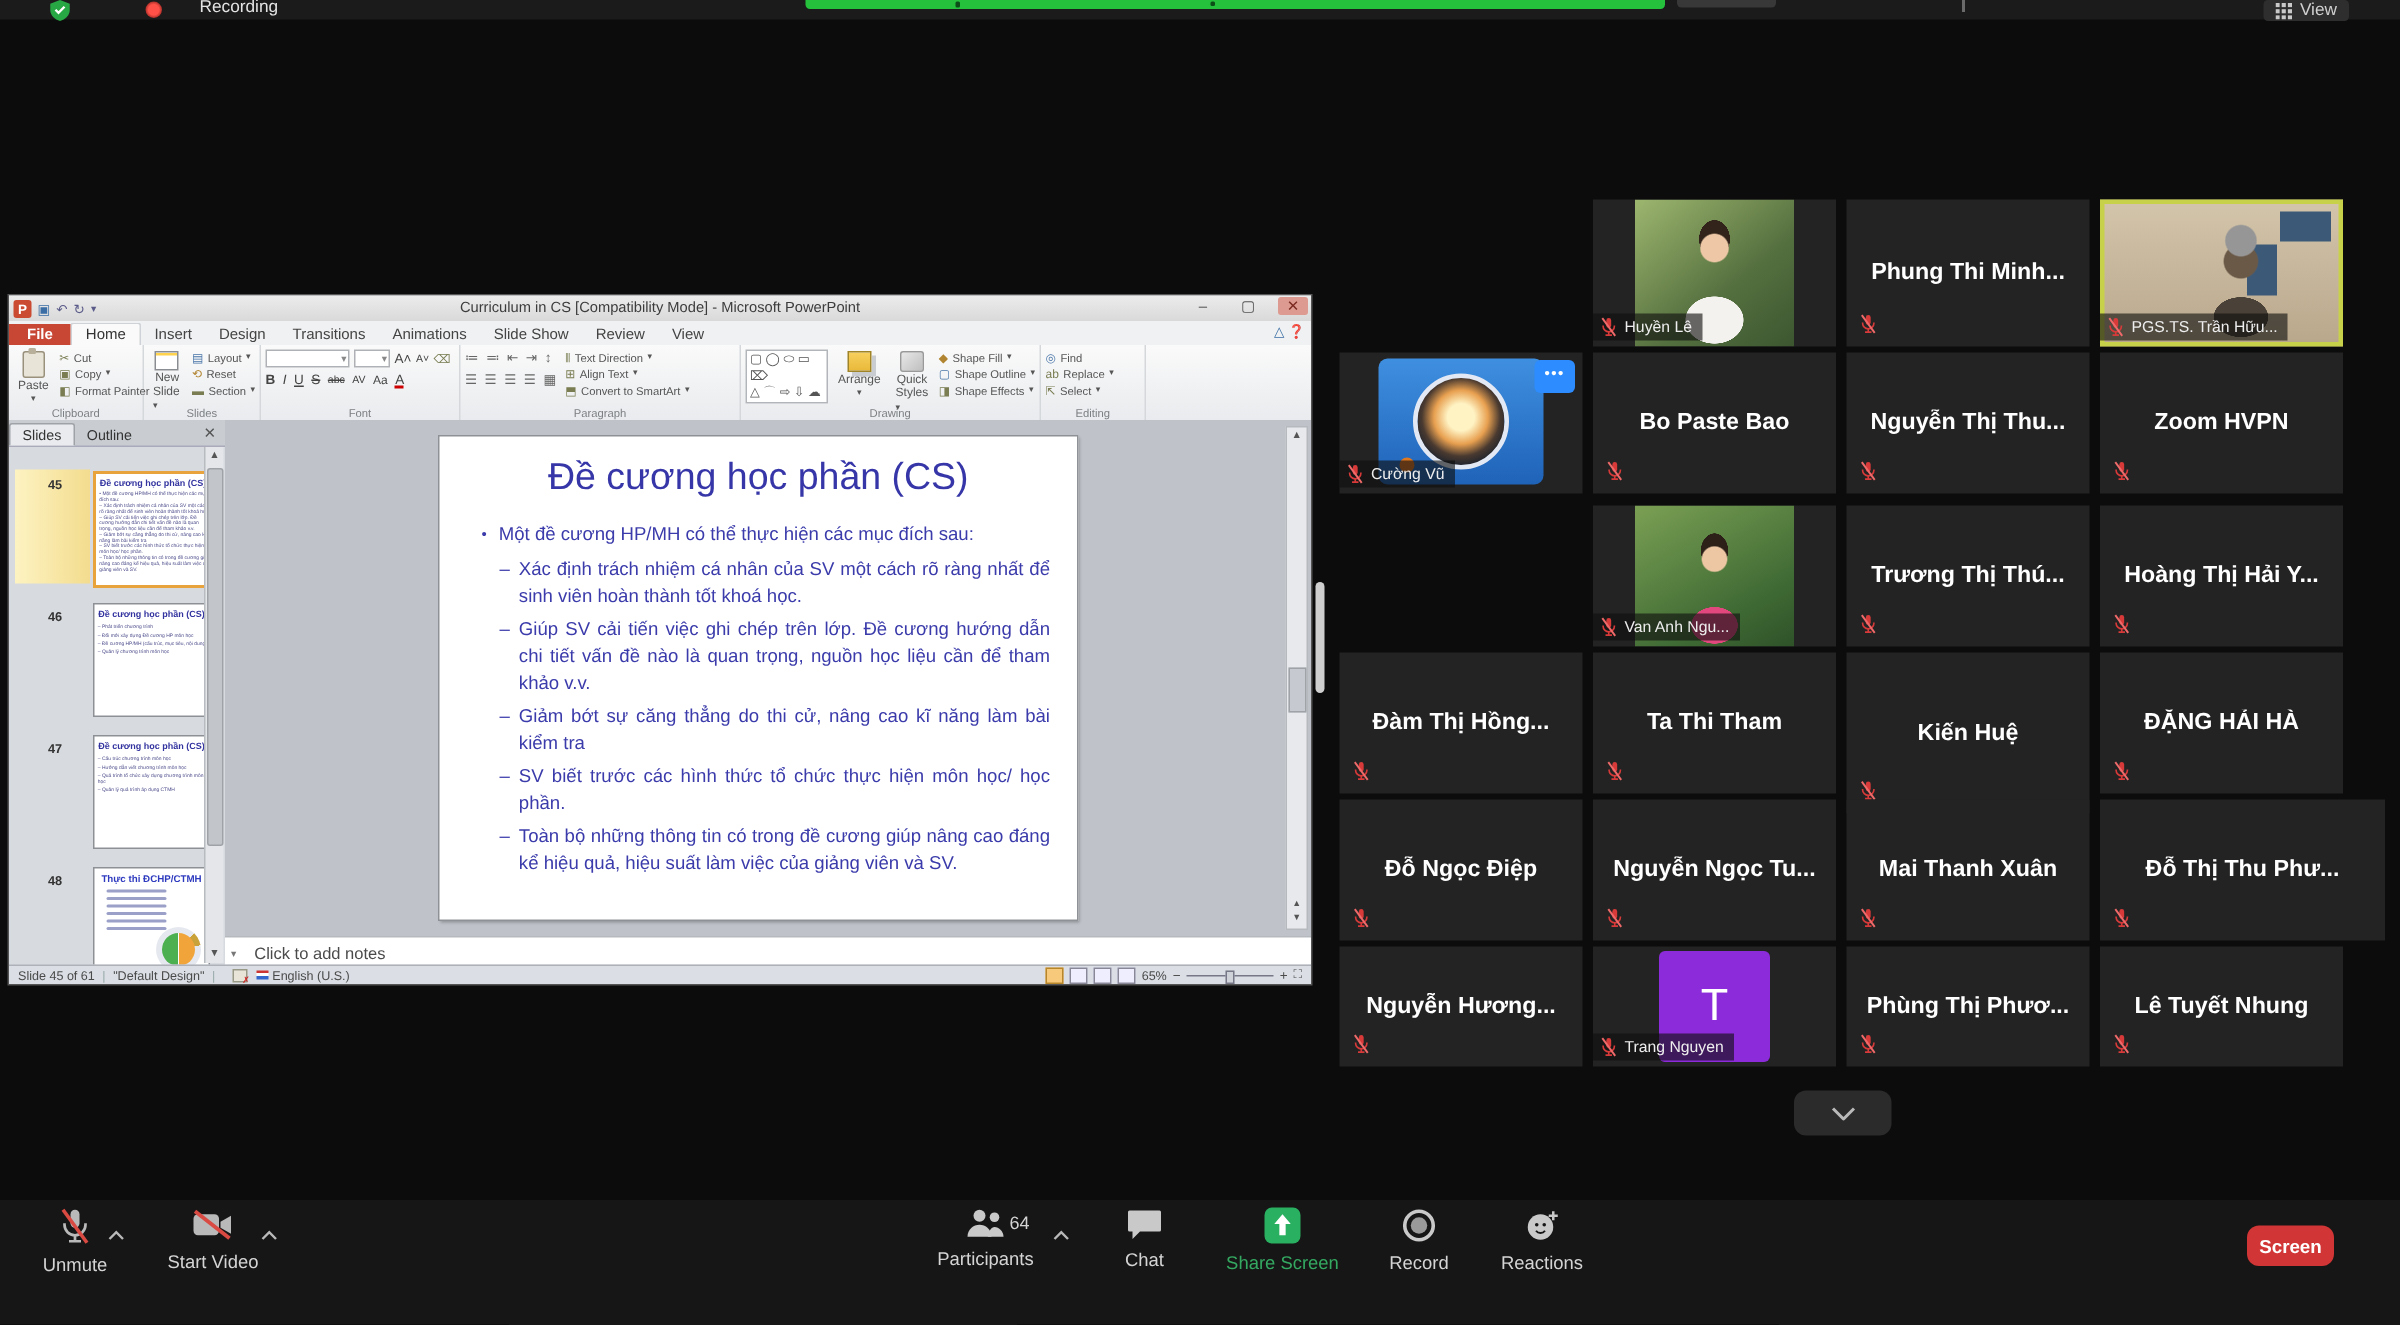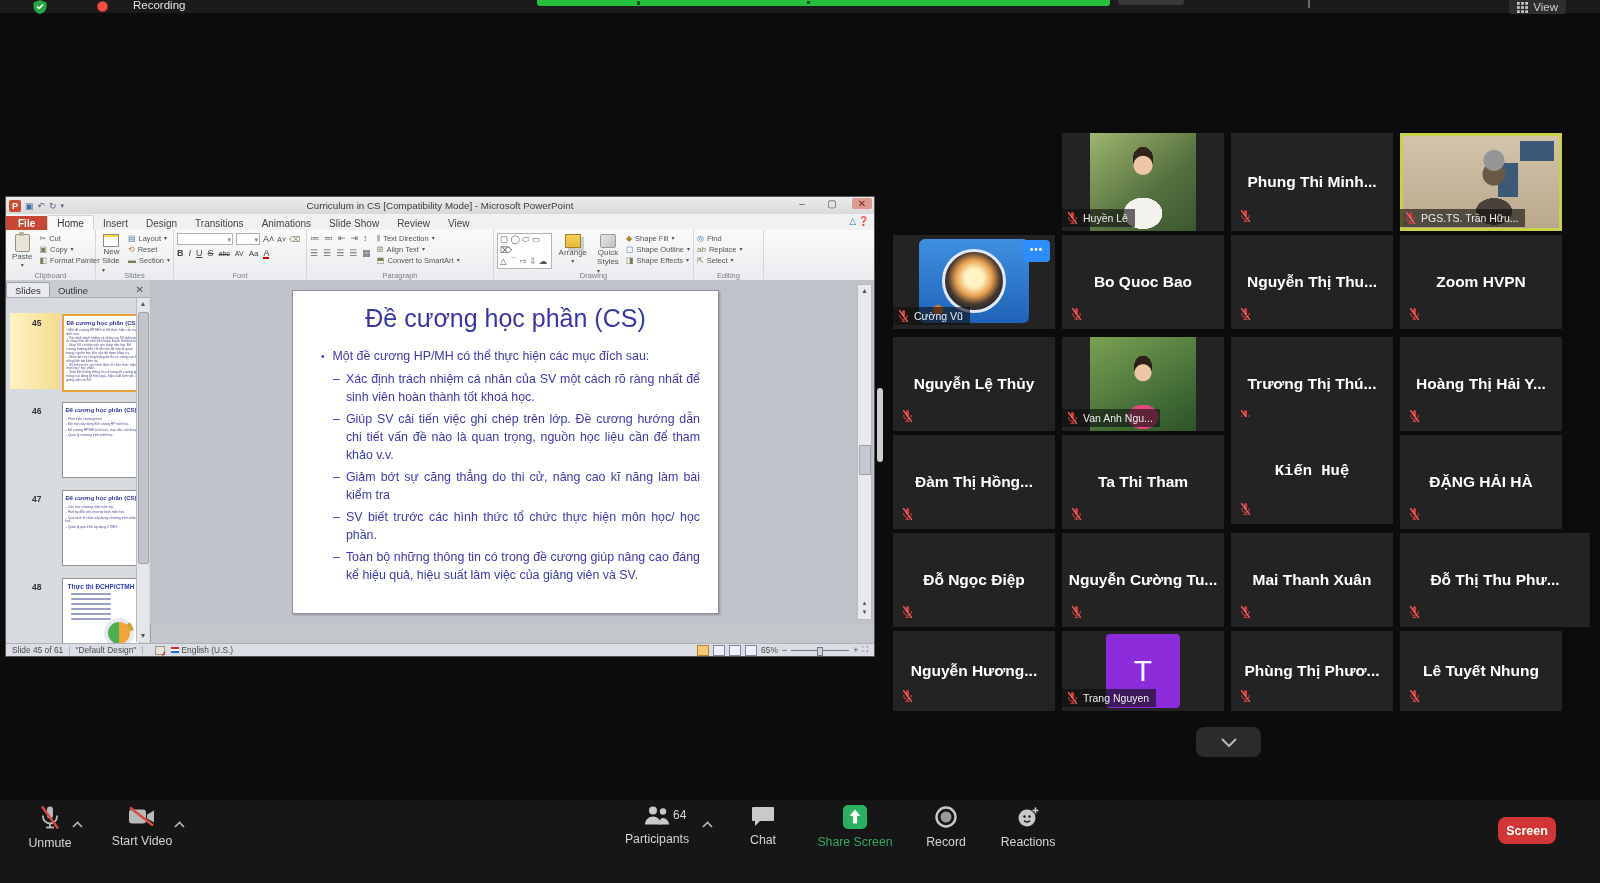--- a/index.html
+++ b/index.html
@@ -476,20 +476,24 @@
           </div>
         </div>
     </div>
     <div id="vscroll">
       <span class="up">▲</span>
       <span class="vthumb"></span>
       <span class="dbl">▲<br>▼</span>
     </div>
   </div>
 
+  <div id="notes">
+    <span id="notes-split">▾</span>
+    <span id="notes-text">Click to add notes</span>
+  </div>
 
   <div id="statusbar">
     <span style="padding-left:6px">Slide 45 of 61</span>
     <span class="sep">|</span>
     <span>"Default Design"</span>
     <span class="sep">|</span>
     <span class="proof-ic"></span>
     <span class="flag-ic"></span>
     <span>English (U.S.)</span>
     <div id="status-right">
@@ -558,51 +562,41 @@
           <path d="M5 11v1a7 7 0 0 0 14 0v-1" stroke="#d83a3a" stroke-width="2" fill="none"></path>
           <line x1="12" y1="19" x2="12" y2="23" stroke="#d83a3a" stroke-width="2"></line>
           <line x1="8" y1="23" x2="16" y2="23" stroke="#d83a3a" stroke-width="2"></line>
           <line x1="4" y1="2" x2="20" y2="24" stroke="#ef6a6a" stroke-width="2.4"></line>
         </svg>
         <span>Cường Vũ</span>
       </div>
       <div class="menu-btn">•••</div>
     </div>
     <div class="tile" style="left: 169px; top: 102px; height: 94px;">
-      <div class="tname">Bo Quoc Bao</div>
+      <div class="tname">Bo Paste Bao</div>
       <div class="tmic-wrap"><svg viewBox="0 0 24 26" width="13" height="14">
           <rect x="9" y="2" width="6" height="12" rx="3" fill="#d83a3a"></rect>
           <path d="M5 11v1a7 7 0 0 0 14 0v-1" stroke="#d83a3a" stroke-width="2" fill="none"></path>
           <line x1="12" y1="19" x2="12" y2="23" stroke="#d83a3a" stroke-width="2"></line>
           <line x1="8" y1="23" x2="16" y2="23" stroke="#d83a3a" stroke-width="2"></line>
           <line x1="4" y1="2" x2="20" y2="24" stroke="#ef6a6a" stroke-width="2.4"></line>
         </svg></div>
     </div>
     <div class="tile" style="left: 338px; top: 102px; height: 94px;">
       <div class="tname">Nguyễn Thị Thu...</div>
       <div class="tmic-wrap"><svg viewBox="0 0 24 26" width="13" height="14">
           <rect x="9" y="2" width="6" height="12" rx="3" fill="#d83a3a"></rect>
           <path d="M5 11v1a7 7 0 0 0 14 0v-1" stroke="#d83a3a" stroke-width="2" fill="none"></path>
           <line x1="12" y1="19" x2="12" y2="23" stroke="#d83a3a" stroke-width="2"></line>
           <line x1="8" y1="23" x2="16" y2="23" stroke="#d83a3a" stroke-width="2"></line>
           <line x1="4" y1="2" x2="20" y2="24" stroke="#ef6a6a" stroke-width="2.4"></line>
         </svg></div>
     </div>
     <div class="tile" style="left: 507px; top: 102px; height: 94px;">
       <div class="tname">Zoom HVPN</div>
-      <div class="tmic-wrap"><svg viewBox="0 0 24 26" width="13" height="14">
-          <rect x="9" y="2" width="6" height="12" rx="3" fill="#d83a3a"></rect>
-          <path d="M5 11v1a7 7 0 0 0 14 0v-1" stroke="#d83a3a" stroke-width="2" fill="none"></path>
-          <line x1="12" y1="19" x2="12" y2="23" stroke="#d83a3a" stroke-width="2"></line>
-          <line x1="8" y1="23" x2="16" y2="23" stroke="#d83a3a" stroke-width="2"></line>
-          <line x1="4" y1="2" x2="20" y2="24" stroke="#ef6a6a" stroke-width="2.4"></line>
-        </svg></div>
-    </div>
-    <div class="tile" style="left: 0px; top: 204px; height: 94px;">
-      <div class="tname">Nguyễn Lệ Thủy</div>
       <div class="tmic-wrap"><svg viewBox="0 0 24 26" width="13" height="14">
           <rect x="9" y="2" width="6" height="12" rx="3" fill="#d83a3a"></rect>
           <path d="M5 11v1a7 7 0 0 0 14 0v-1" stroke="#d83a3a" stroke-width="2" fill="none"></path>
           <line x1="12" y1="19" x2="12" y2="23" stroke="#d83a3a" stroke-width="2"></line>
           <line x1="8" y1="23" x2="16" y2="23" stroke="#d83a3a" stroke-width="2"></line>
           <line x1="4" y1="2" x2="20" y2="24" stroke="#ef6a6a" stroke-width="2.4"></line>
         </svg></div>
     </div>
     <div class="tile" style="left: 169px; top: 204px; height: 94px;">
       <div class="pwrap bg-pink-portrait"></div>
@@ -650,21 +644,21 @@
     <div class="tile" style="left: 169px; top: 302px; height: 94px;">
       <div class="tname">Ta Thi Tham</div>
       <div class="tmic-wrap"><svg viewBox="0 0 24 26" width="13" height="14">
           <rect x="9" y="2" width="6" height="12" rx="3" fill="#d83a3a"></rect>
           <path d="M5 11v1a7 7 0 0 0 14 0v-1" stroke="#d83a3a" stroke-width="2" fill="none"></path>
           <line x1="12" y1="19" x2="12" y2="23" stroke="#d83a3a" stroke-width="2"></line>
           <line x1="8" y1="23" x2="16" y2="23" stroke="#d83a3a" stroke-width="2"></line>
           <line x1="4" y1="2" x2="20" y2="24" stroke="#ef6a6a" stroke-width="2.4"></line>
         </svg></div>
     </div>
-    <div class="tile" style="left: 338px; top: 284px; height: 107px; font-family: Liberation Mono, monospace;">
+    <div class="tile" style="left: 338px; top: 302px; height: 107px;">
       <div class="tname">Kiến Huệ</div>
       <div class="tmic-wrap"><svg viewBox="0 0 24 26" width="13" height="14">
           <rect x="9" y="2" width="6" height="12" rx="3" fill="#d83a3a"></rect>
           <path d="M5 11v1a7 7 0 0 0 14 0v-1" stroke="#d83a3a" stroke-width="2" fill="none"></path>
           <line x1="12" y1="19" x2="12" y2="23" stroke="#d83a3a" stroke-width="2"></line>
           <line x1="8" y1="23" x2="16" y2="23" stroke="#d83a3a" stroke-width="2"></line>
           <line x1="4" y1="2" x2="20" y2="24" stroke="#ef6a6a" stroke-width="2.4"></line>
         </svg></div>
     </div>
     <div class="tile" style="left: 507px; top: 302px; height: 94px;">
@@ -681,21 +675,21 @@
       <div class="tname">Đỗ Ngọc Điệp</div>
       <div class="tmic-wrap"><svg viewBox="0 0 24 26" width="13" height="14">
           <rect x="9" y="2" width="6" height="12" rx="3" fill="#d83a3a"></rect>
           <path d="M5 11v1a7 7 0 0 0 14 0v-1" stroke="#d83a3a" stroke-width="2" fill="none"></path>
           <line x1="12" y1="19" x2="12" y2="23" stroke="#d83a3a" stroke-width="2"></line>
           <line x1="8" y1="23" x2="16" y2="23" stroke="#d83a3a" stroke-width="2"></line>
           <line x1="4" y1="2" x2="20" y2="24" stroke="#ef6a6a" stroke-width="2.4"></line>
         </svg></div>
     </div>
     <div class="tile" style="left: 169px; top: 400px; height: 94px;">
-      <div class="tname">Nguyễn Cường Tu...</div>
+      <div class="tname">Nguyễn Ngọc Tu...</div>
       <div class="tmic-wrap"><svg viewBox="0 0 24 26" width="13" height="14">
           <rect x="9" y="2" width="6" height="12" rx="3" fill="#d83a3a"></rect>
           <path d="M5 11v1a7 7 0 0 0 14 0v-1" stroke="#d83a3a" stroke-width="2" fill="none"></path>
           <line x1="12" y1="19" x2="12" y2="23" stroke="#d83a3a" stroke-width="2"></line>
           <line x1="8" y1="23" x2="16" y2="23" stroke="#d83a3a" stroke-width="2"></line>
           <line x1="4" y1="2" x2="20" y2="24" stroke="#ef6a6a" stroke-width="2.4"></line>
         </svg></div>
     </div>
     <div class="tile" style="left: 338px; top: 400px; height: 94px;">
       <div class="tname">Mai Thanh Xuân</div>

